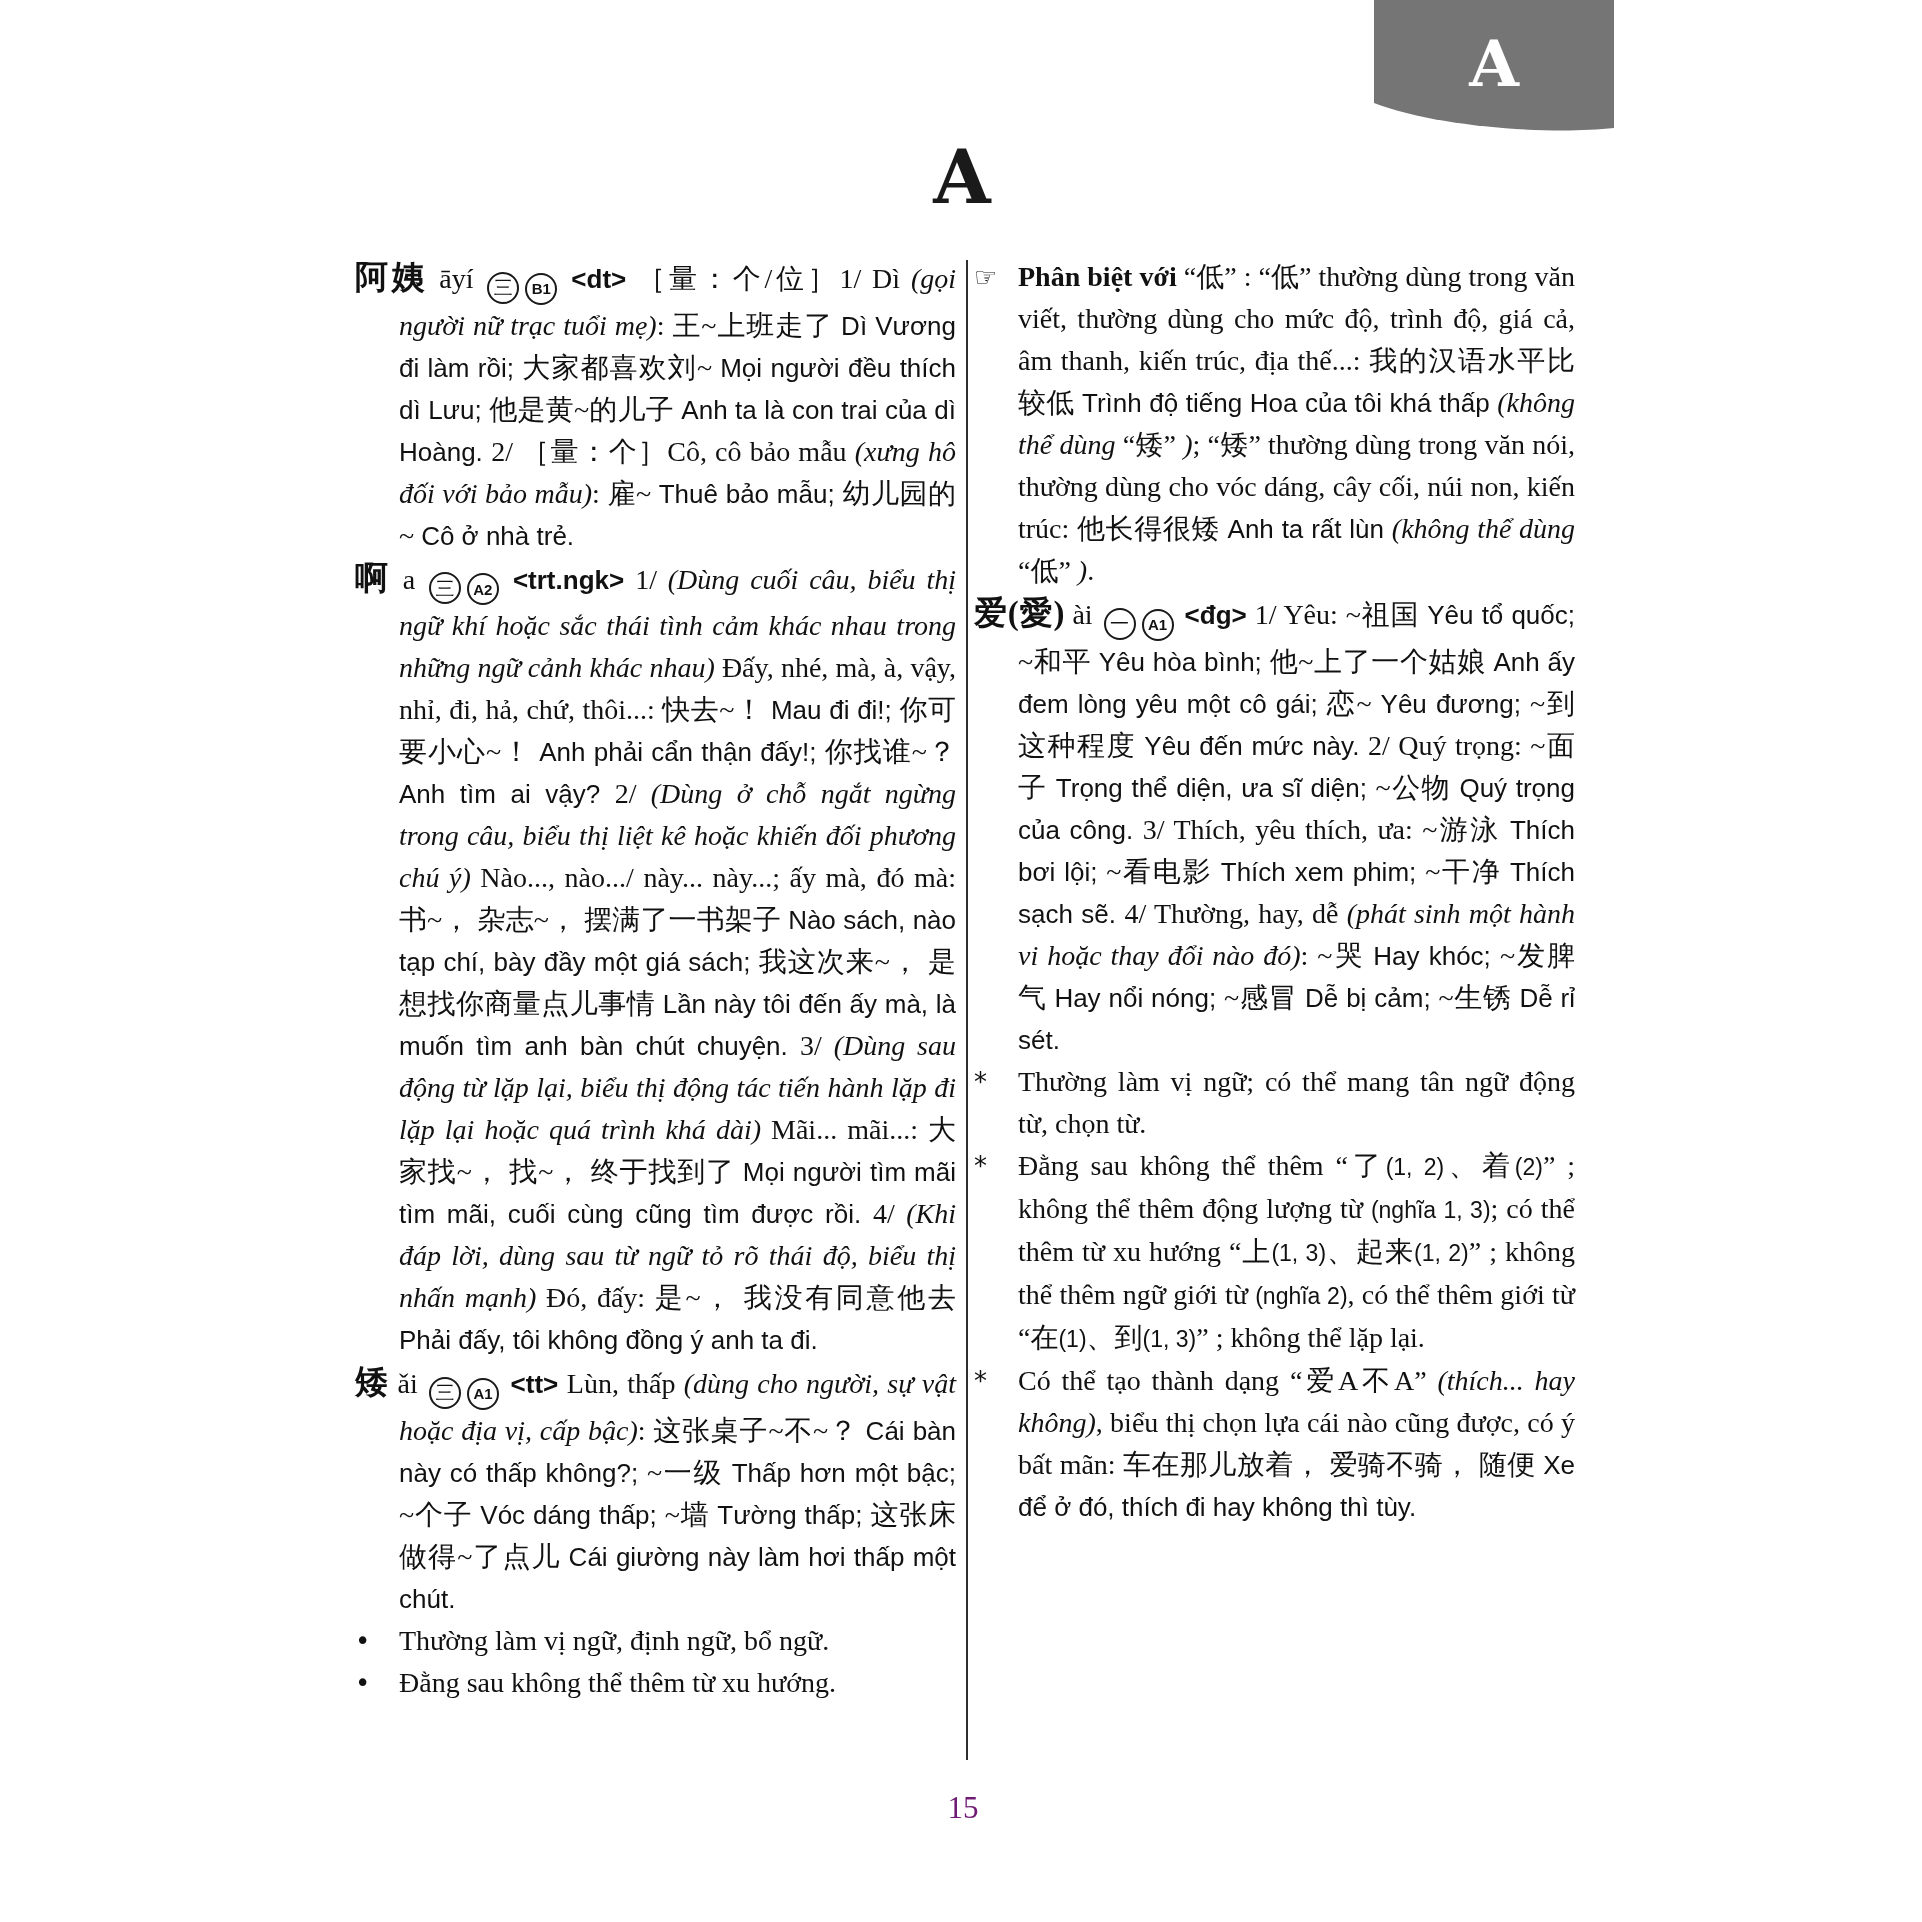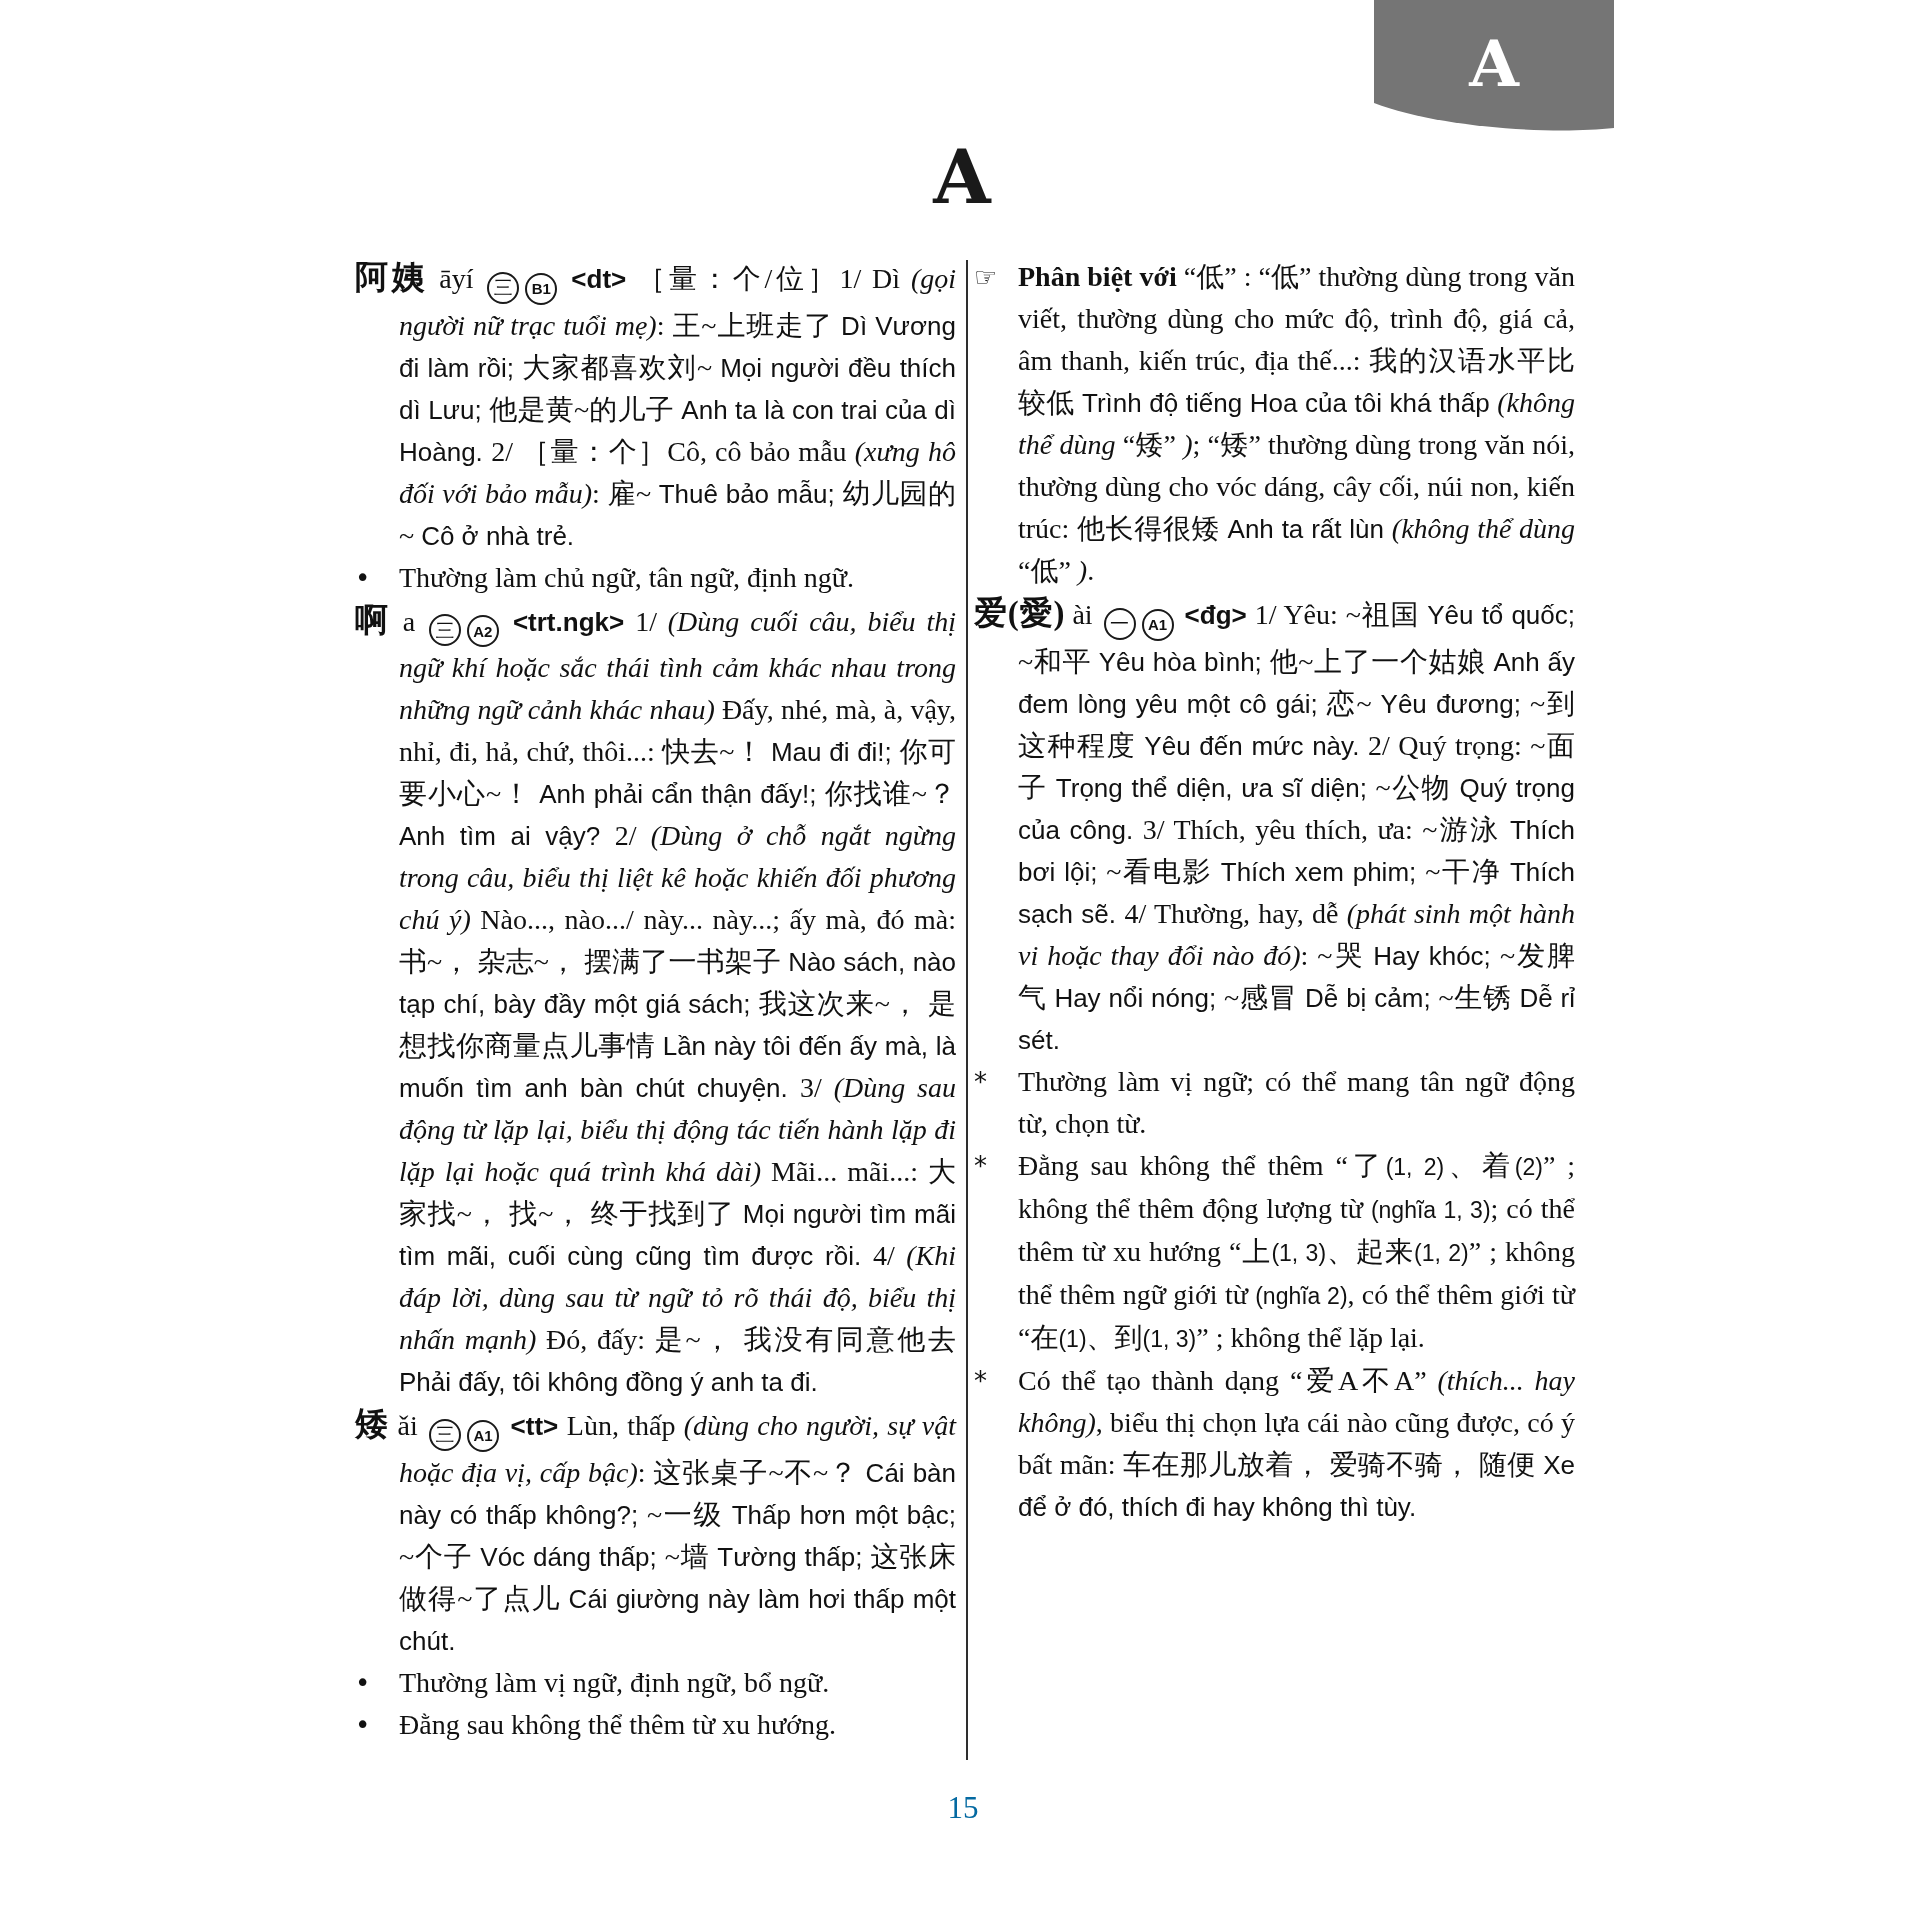--- a/index.html
+++ b/index.html
@@ -48,41 +48,40 @@
     display:inline-flex;align-items:center;justify-content:center;
     width:32px;height:32px;border:2.5px solid #1a1a1a;border-radius:50%;
     box-sizing:border-box;vertical-align:-6px;margin:0 3px;text-indent:0;
     line-height:1;
   }
   .r-lvl{font-size:19px;}
   .r-lab{font-size:15px;font-family:"Liberation Sans",sans-serif;font-weight:bold;}
 
   .page-number{
     position:absolute;left:928px;top:1790px;width:70px;text-align:center;
-    font-size:31px;color:#0369a1;
+    font-size:31px;color:#701a75;
   }
 </style>
 </head>
 <body>
 
 <div class="page">
 
   <div class="corner-tab">
     <svg width="240" height="136" viewBox="0 0 240 136">
       <path d="M0,0 H240 V128 C175,135 62,127 0,103 Z" fill="#757575"></path>
     </svg>
     <div class="tab-letter">A</div>
   </div>
 
   <div class="page-letter">A</div>
 
   <div class="content">
     <div class="col col-left">
         <div class="para hang entry"><span class="r-hw">阿姨</span><span class="r-p"> āyí </span><span class="r-lvl">三</span><span class="r-lab">B1</span><span class="r-tag"> &lt;dt&gt; </span><span class="r-cn">［量：个/位］</span><span class="r-p">1/ Dì </span><span class="r-it">(gọi người nữ trạc tuổi mẹ)</span><span class="r-p">: </span><span class="r-cn">王~上班走了 </span><span class="r-vi">Dì Vương đi làm rồi; </span><span class="r-cn">大家都喜欢刘~ </span><span class="r-vi">Mọi người đều thích dì Lưu; </span><span class="r-cn">他是黄~的儿子 </span><span class="r-vi">Anh ta là con trai của dì Hoàng. </span><span class="r-p">2/ </span><span class="r-cn">［量：个］</span><span class="r-p">Cô, cô bảo mẫu </span><span class="r-it">(xưng hô đối với bảo mẫu)</span><span class="r-p">: </span><span class="r-cn">雇~ </span><span class="r-vi">Thuê bảo mẫu; </span><span class="r-cn">幼儿园的~ </span><span class="r-vi">Cô ở nhà trẻ.</span></div>
-        <div class="para hang note"><span class="marker">•</span><span class="r-p">Thường làm chủ ngữ, tân ngữ, định ngữ.</span></div>
         <div class="para hang entry"><span class="r-hw">啊</span><span class="r-p"> a </span><span class="r-lvl">三</span><span class="r-lab">A2</span><span class="r-tag"> &lt;trt.ngk&gt; </span><span class="r-p">1/ </span><span class="r-it">(Dùng cuối câu, biểu thị ngữ khí hoặc sắc thái tình cảm khác nhau trong những ngữ cảnh khác nhau)</span><span class="r-p"> Đấy, nhé, mà, à, vậy, nhỉ, đi, hả, chứ, thôi...: </span><span class="r-cn">快去~！ </span><span class="r-vi">Mau đi đi!; </span><span class="r-cn">你可要小心~！ </span><span class="r-vi">Anh phải cẩn thận đấy!; </span><span class="r-cn">你找谁~？ </span><span class="r-vi">Anh tìm ai vậy? </span><span class="r-p">2/ </span><span class="r-it">(Dùng ở chỗ ngắt ngừng trong câu, biểu thị liệt kê hoặc khiến đối phương chú ý)</span><span class="r-p"> Nào..., nào.../ này... này...; ấy mà, đó mà: </span><span class="r-cn">书~， 杂志~， 摆满了一书架子 </span><span class="r-vi">Nào sách, nào tạp chí, bày đầy một giá sách; </span><span class="r-cn">我这次来~， 是想找你商量点儿事情 </span><span class="r-vi">Lần này tôi đến ấy mà, là muốn tìm anh bàn chút chuyện. </span><span class="r-p">3/ </span><span class="r-it">(Dùng sau động từ lặp lại, biểu thị động tác tiến hành lặp đi lặp lại hoặc quá trình khá dài)</span><span class="r-p"> Mãi... mãi...: </span><span class="r-cn">大家找~， 找~， 终于找到了 </span><span class="r-vi">Mọi người tìm mãi tìm mãi, cuối cùng cũng tìm được rồi. </span><span class="r-p">4/ </span><span class="r-it">(Khi đáp lời, dùng sau từ ngữ tỏ rõ thái độ, biểu thị nhấn mạnh)</span><span class="r-p"> Đó, đấy: </span><span class="r-cn">是~， 我没有同意他去 </span><span class="r-vi">Phải đấy, tôi không đồng ý anh ta đi.</span></div>
         <div class="para hang entry"><span class="r-hw">矮</span><span class="r-p"> ǎi </span><span class="r-lvl">三</span><span class="r-lab">A1</span><span class="r-tag"> &lt;tt&gt; </span><span class="r-p">Lùn, thấp </span><span class="r-it">(dùng cho người, sự vật hoặc địa vị, cấp bậc)</span><span class="r-p">: </span><span class="r-cn">这张桌子~不~？ </span><span class="r-vi">Cái bàn này có thấp không?; </span><span class="r-cn">~一级 </span><span class="r-vi">Thấp hơn một bậc; </span><span class="r-cn">~个子 </span><span class="r-vi">Vóc dáng thấp; </span><span class="r-cn">~墙 </span><span class="r-vi">Tường thấp; </span><span class="r-cn">这张床做得~了点儿 </span><span class="r-vi">Cái giường này làm hơi thấp một chút.</span></div>
         <div class="para hang note"><span class="marker">•</span><span class="r-p">Thường làm vị ngữ, định ngữ, bổ ngữ.</span></div>
         <div class="para hang note"><span class="marker">•</span><span class="r-p">Đằng sau không thể thêm từ xu hướng.</span></div>
       </div>
     <div class="divider"></div>
     <div class="col col-right">
         <div class="para hang note"><span class="marker">☞</span><span class="r-b">Phân biệt với </span><span class="r-cn">“低”</span><span class="r-p"> : </span><span class="r-cn">“低”</span><span class="r-p"> thường dùng trong văn viết, thường dùng cho mức độ, trình độ, giá cả, âm thanh, kiến trúc, địa thế...: </span><span class="r-cn">我的汉语水平比较低 </span><span class="r-vi">Trình độ tiếng Hoa của tôi khá thấp </span><span class="r-it">(không thể dùng </span><span class="r-cn">“矮”</span><span class="r-it"> )</span><span class="r-p">; </span><span class="r-cn">“矮”</span><span class="r-p"> thường dùng trong văn nói, thường dùng cho vóc dáng, cây cối, núi non, kiến trúc: </span><span class="r-cn">他长得很矮 </span><span class="r-vi">Anh ta rất lùn </span><span class="r-it">(không thể dùng </span><span class="r-cn">“低”</span><span class="r-it"> )</span><span class="r-p">.</span></div>
         <div class="para hang entry"><span class="r-hw">爱(愛)</span><span class="r-p"> ài </span><span class="r-lvl">一</span><span class="r-lab">A1</span><span class="r-tag"> &lt;đg&gt; </span><span class="r-p">1/ Yêu: </span><span class="r-cn">~祖国 </span><span class="r-vi">Yêu tổ quốc; </span><span class="r-cn">~和平 </span><span class="r-vi">Yêu hòa bình; </span><span class="r-cn">他~上了一个姑娘 </span><span class="r-vi">Anh ấy đem lòng yêu một cô gái; </span><span class="r-cn">恋~ </span><span class="r-vi">Yêu đương; </span><span class="r-cn">~到这种程度 </span><span class="r-vi">Yêu đến mức này. </span><span class="r-p">2/ Quý trọng: </span><span class="r-cn">~面子 </span><span class="r-vi">Trọng thể diện, ưa sĩ diện; </span><span class="r-cn">~公物 </span><span class="r-vi">Quý trọng của công. </span><span class="r-p">3/ Thích, yêu thích, ưa: </span><span class="r-cn">~游泳 </span><span class="r-vi">Thích bơi lội; </span><span class="r-cn">~看电影 </span><span class="r-vi">Thích xem phim; </span><span class="r-cn">~干净 </span><span class="r-vi">Thích sạch sẽ. </span><span class="r-p">4/ Thường, hay, dễ </span><span class="r-it">(phát sinh một hành vi hoặc thay đổi nào đó)</span><span class="r-p">: </span><span class="r-cn">~哭 </span><span class="r-vi">Hay khóc; </span><span class="r-cn">~发脾气 </span><span class="r-vi">Hay nổi nóng; </span><span class="r-cn">~感冒 </span><span class="r-vi">Dễ bị cảm; </span><span class="r-cn">~生锈 </span><span class="r-vi">Dễ rỉ sét.</span></div>
         <div class="para hang note"><span class="marker">*</span><span class="r-p">Thường làm vị ngữ; có thể mang tân ngữ động từ, chọn từ.</span></div>

